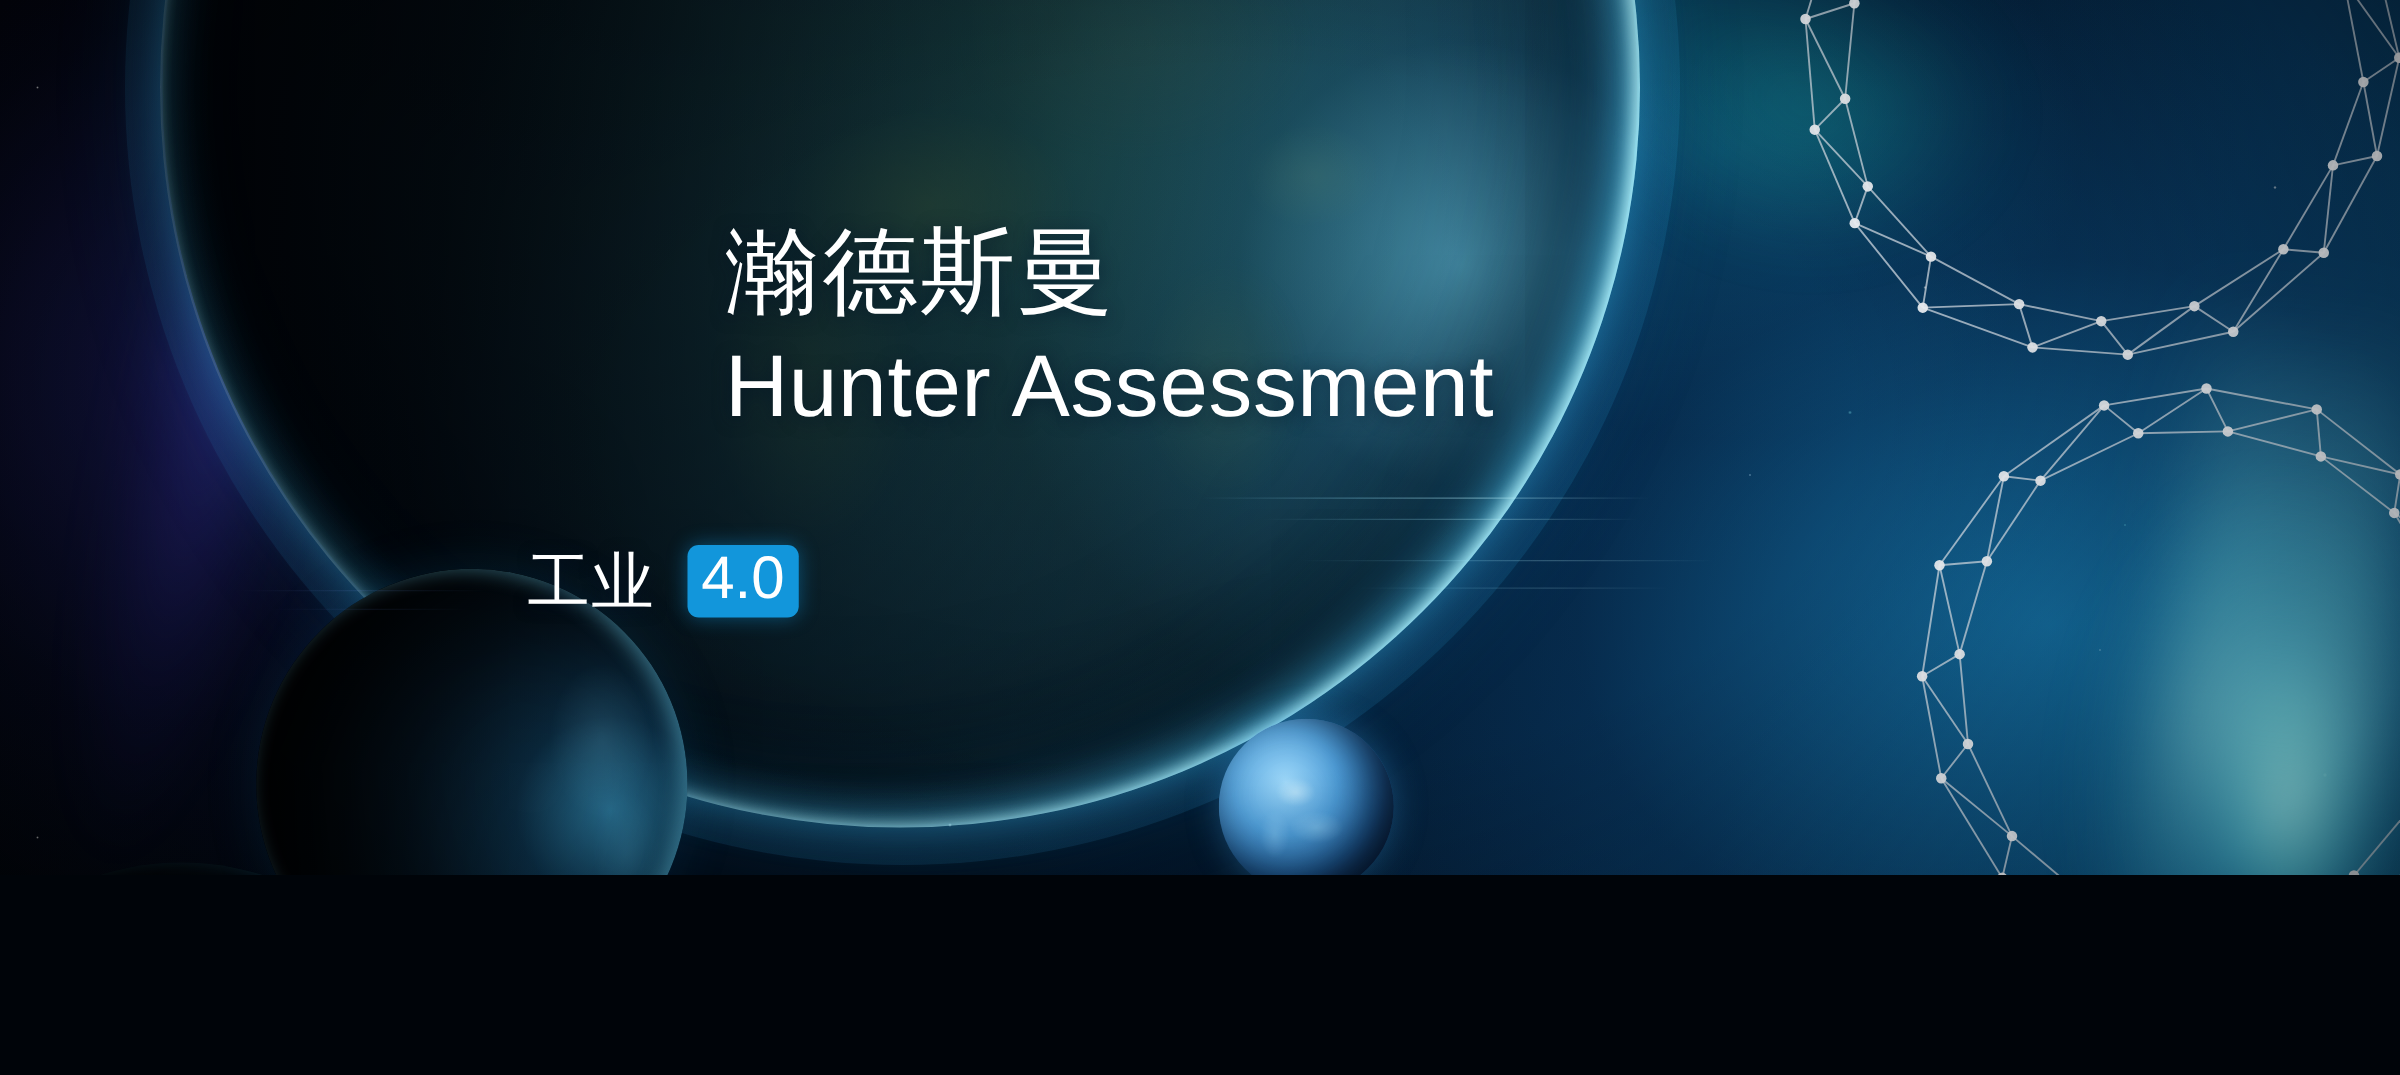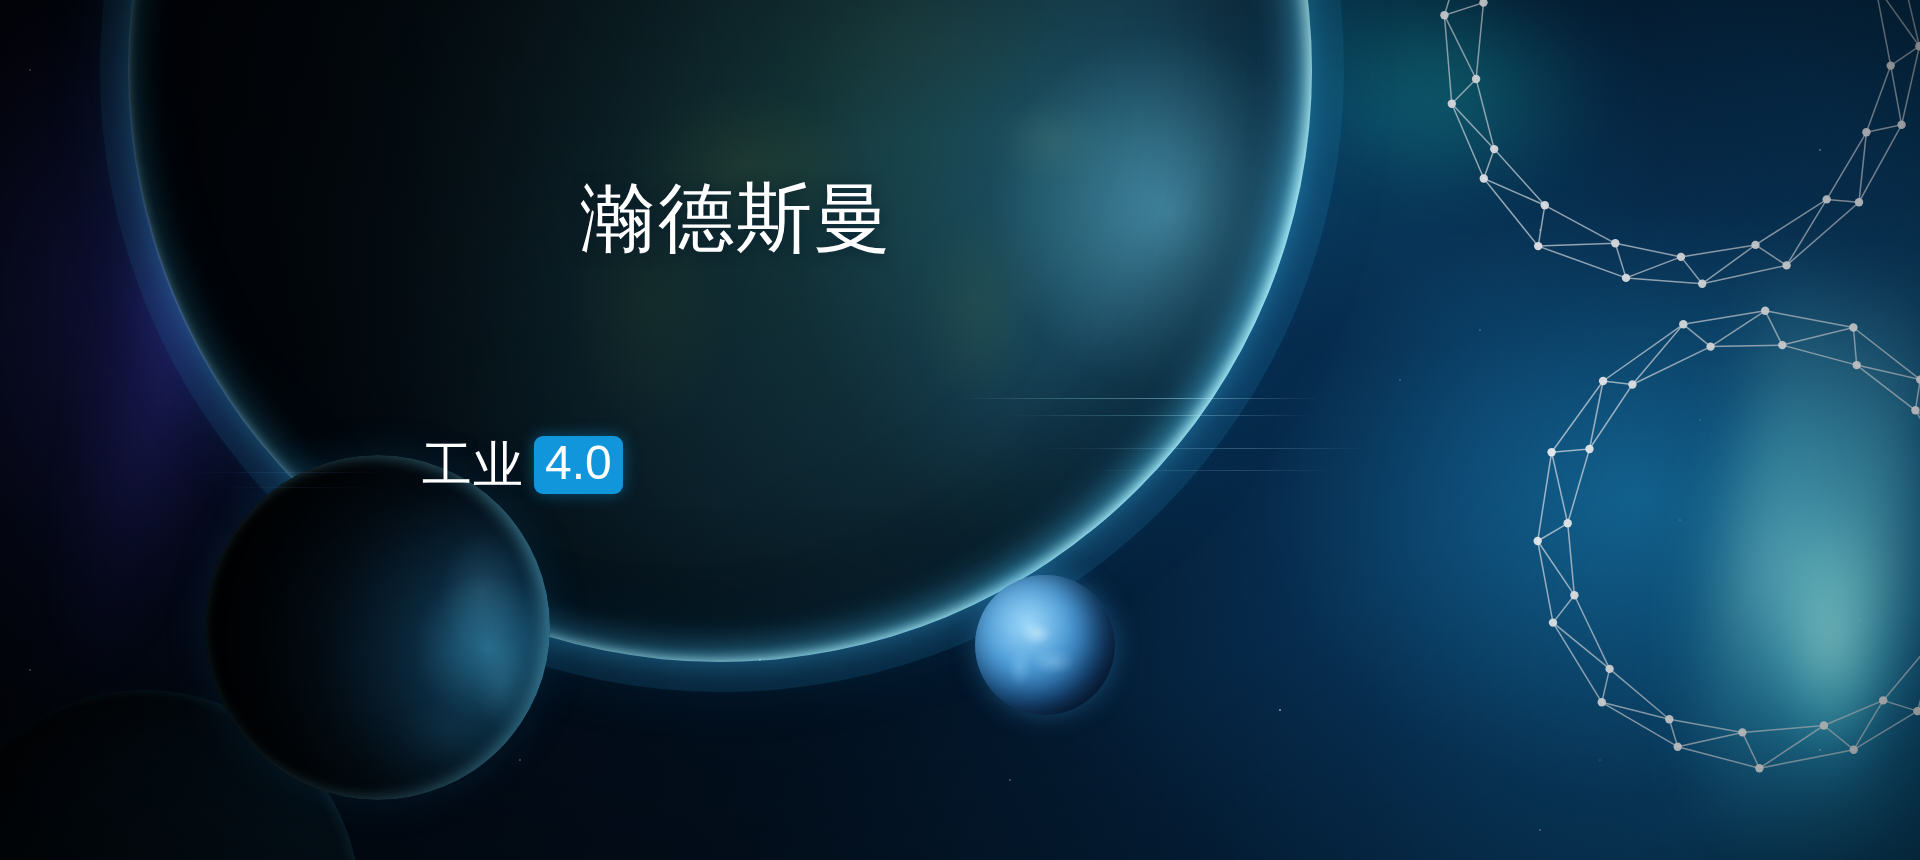--- a/index.html
+++ b/index.html
@@ -6,21 +6,21 @@
   * { margin:0; padding:0; box-sizing:border-box; }
   html, body {
     width:1920px; height:860px;
     overflow:hidden;
     background:#000409;
     font-family:"Liberation Sans","DejaVu Sans",sans-serif;
   }
 
   #stage {
     position:relative;
-    width:1920px; height:860px;
+    width:1920px; height:700px;
     overflow:hidden;
     background:#01060e;
   }
 
   
   .space-base {
     position:absolute; inset:0;
     background:
       radial-gradient(ellipse 900px 700px at 1640px 500px, rgba(30,150,210,0.55) 0%, rgba(12,70,120,0.30) 42%, rgba(2,14,30,0) 72%),
       radial-gradient(ellipse 520px 420px at 1380px 120px, rgba(20,120,160,0.38) 0%, rgba(6,40,72,0.16) 55%, rgba(0,0,0,0) 80%),
@@ -275,21 +275,21 @@
     letter-spacing:0.5px;
     text-shadow:0 2px 14px rgba(0,20,40,0.65);
     white-space:nowrap;
   }
 
   .tagline {
     position:absolute;
     left:422px; top:424px;
     display:flex;
     align-items:center;
-    gap:0px;
+    gap:16px;
     z-index:20;
     white-space:nowrap;
   }
   .tagline .t-part {
     font-size:50px;
     line-height:1;
     font-weight:400;
     color:#ffffff;
     letter-spacing:1px;
     text-shadow:0 2px 12px rgba(0,15,35,0.7);
@@ -580,20 +580,21 @@
         <circle cx="344.7" cy="75.1" r="4.2"></circle>
         <circle cx="403.4" cy="120.3" r="4.2"></circle>
         <circle cx="440.8" cy="182.4" r="4.2"></circle>
       </g>
   </svg>
 
   <div class="vignette"></div>
 
   <div class="hero-copy">
     <div class="brand-cn">瀚德斯曼</div>
+    <div class="brand-en">Hunter Assessment</div>
   </div>
 
   <div class="tagline">
     <span class="t-part">工业</span>
     <span class="badge-40">4.0</span>
   </div>
 
 
 </div>
 

